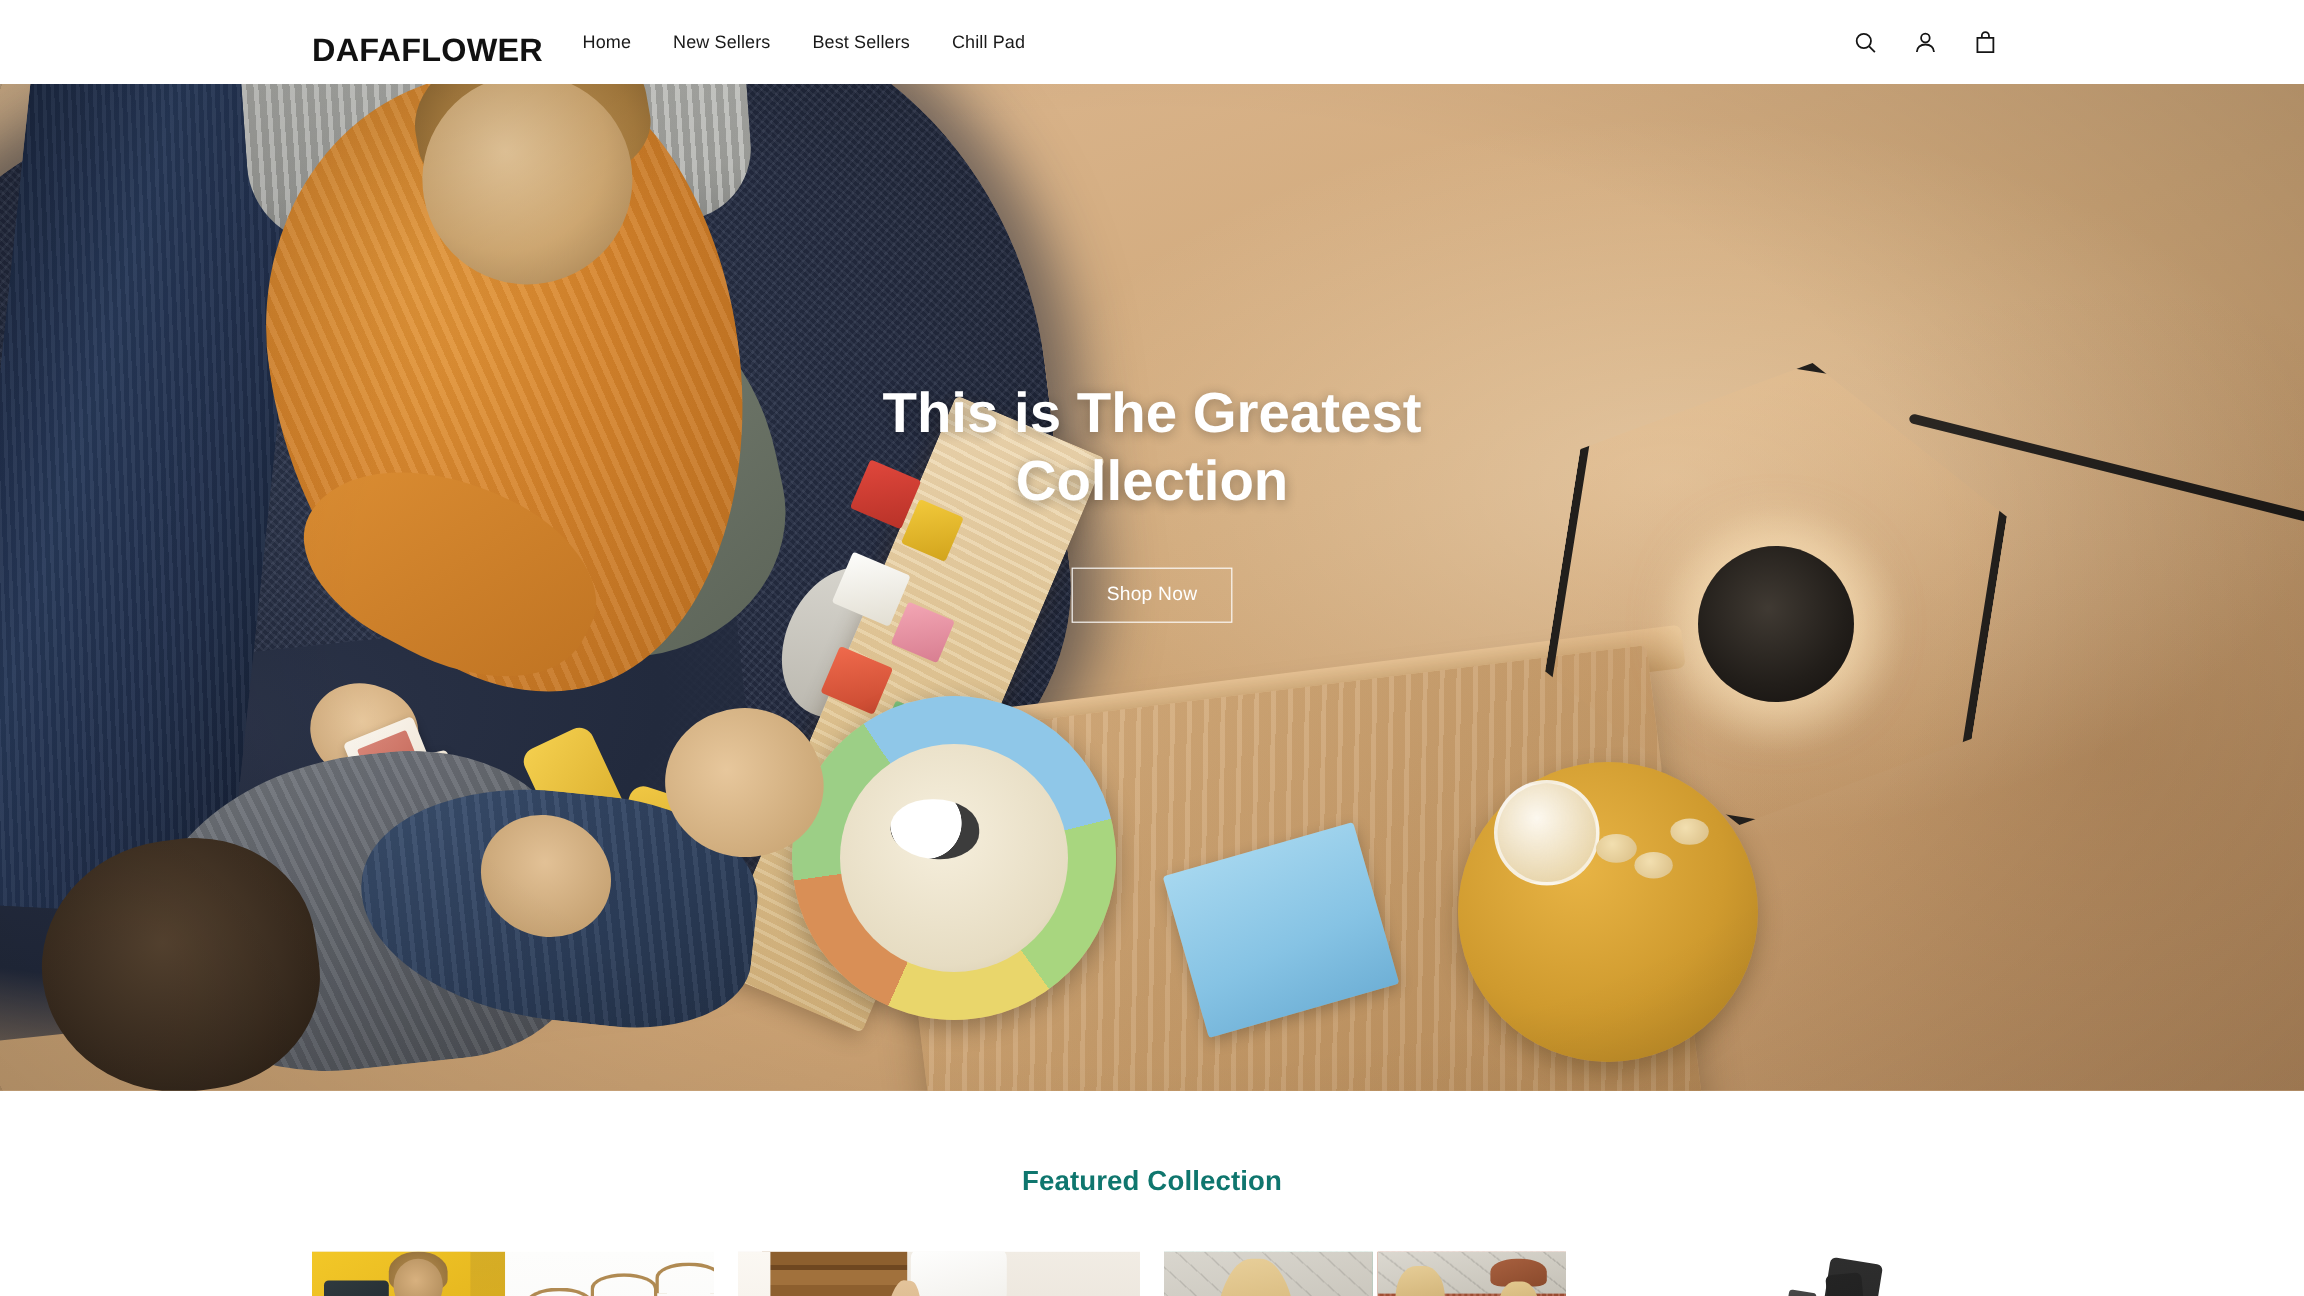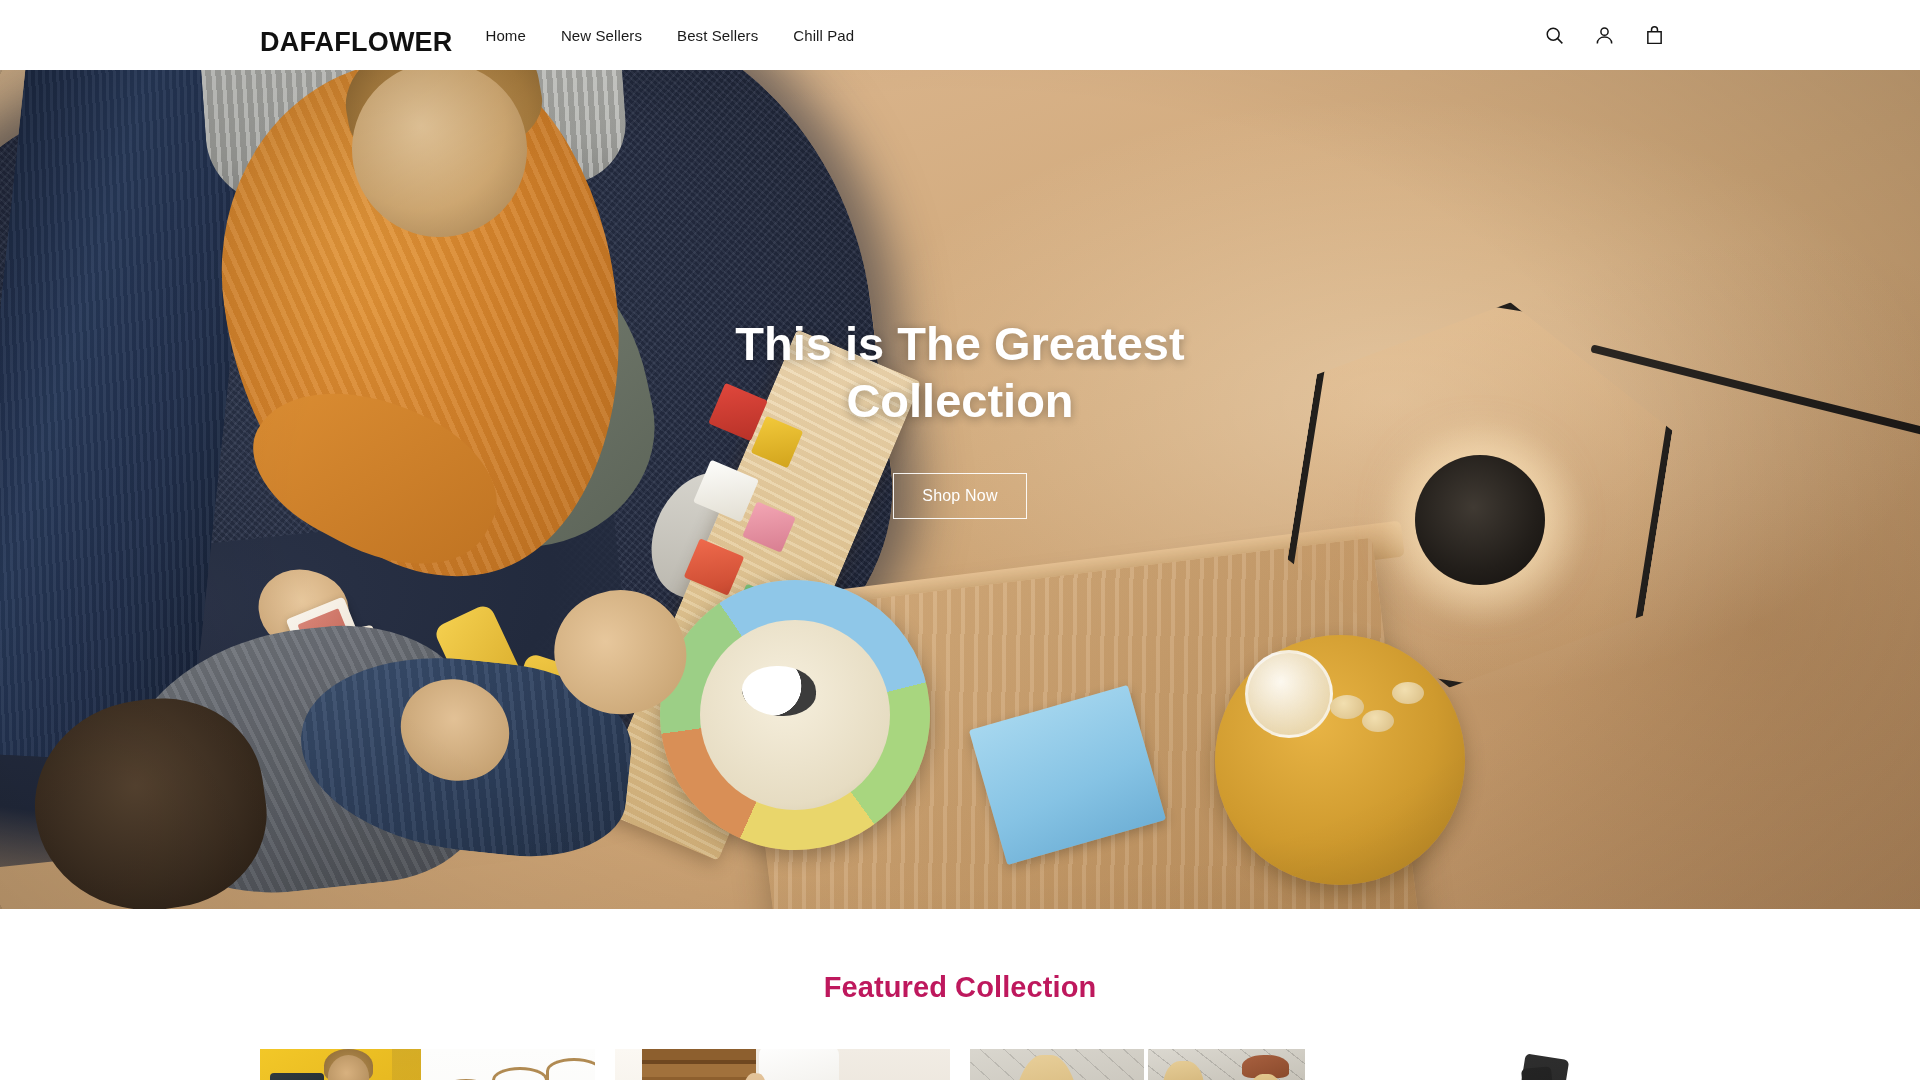--- a/index.html
+++ b/index.html
@@ -400,23 +400,23 @@
     letter-spacing:0.2px;
   }
 
   
   .featured {
     padding-top:62px;
     background:#ffffff;
   }
   .featured-title {
     text-align:center;
-    font-size:29px;
+    font-size:23px;
     font-weight:bold;
-    color:#be185d;
+    color:#0f766e;
     letter-spacing:0.1px;
   }
   .product-grid {
     margin:45px 260px 0 260px;
     display:grid;
     grid-template-columns:repeat(4, 1fr);
     column-gap:20px;
   }
   .product-card {
     height:300px;

